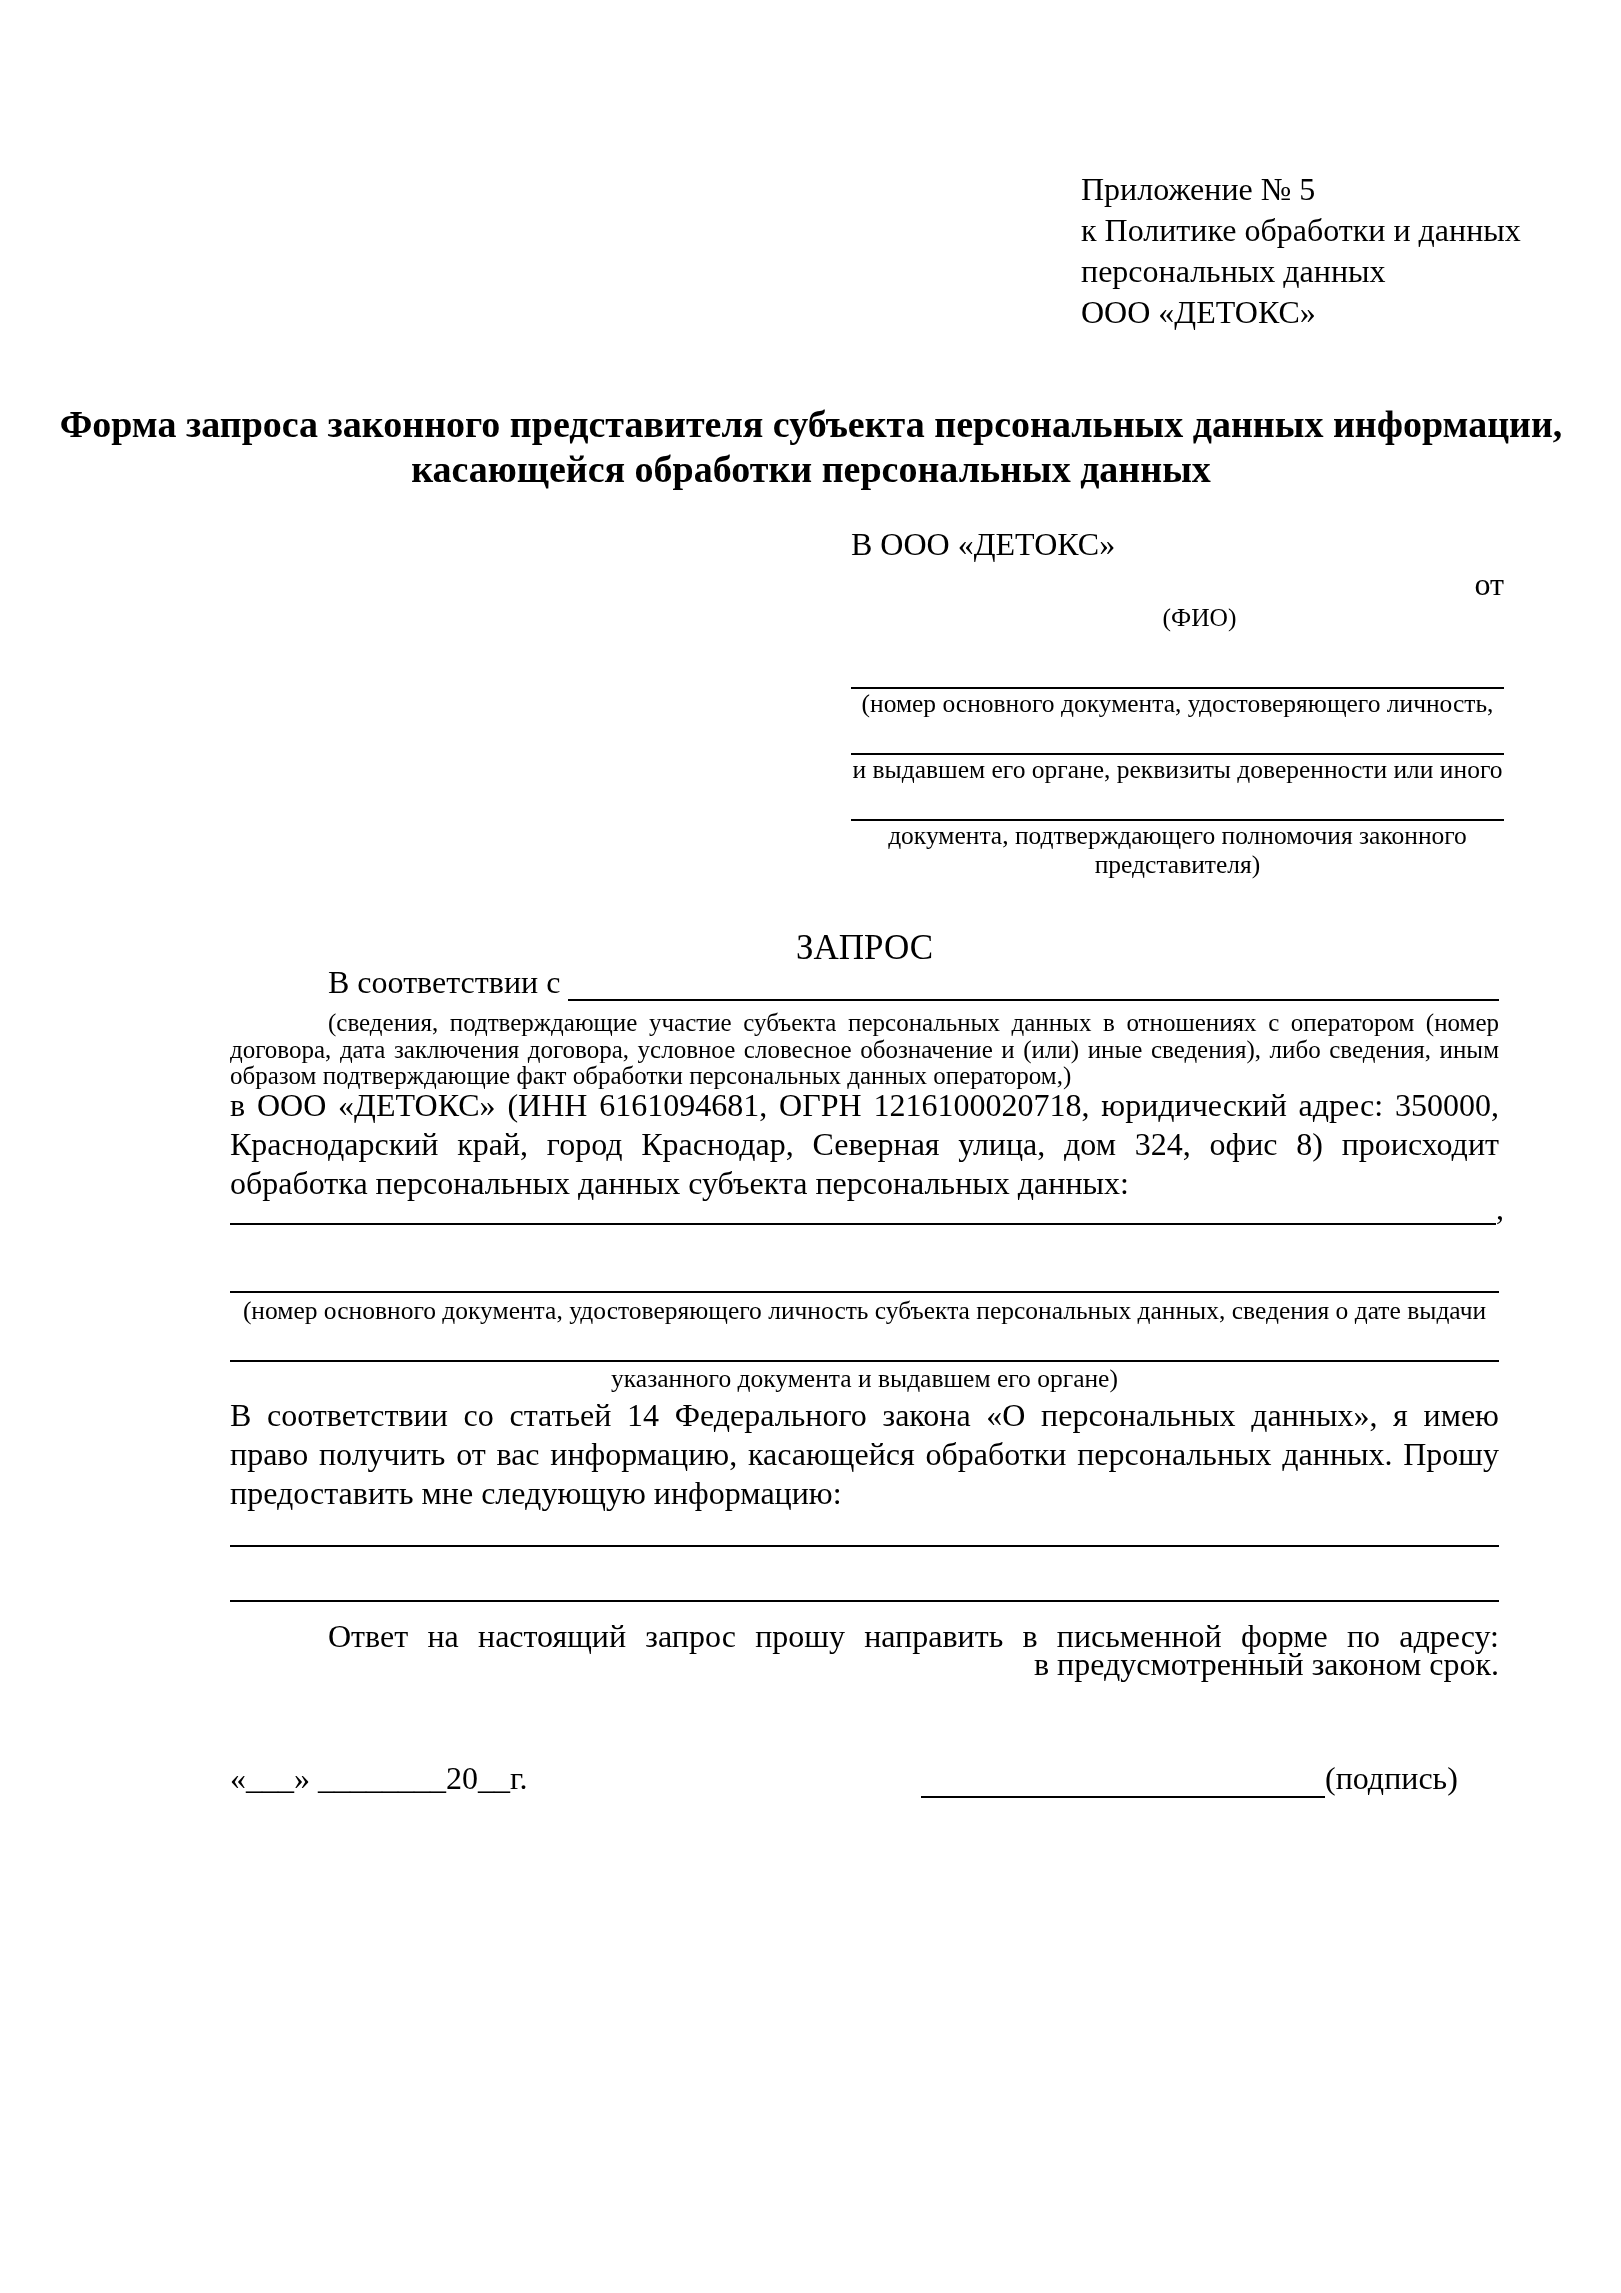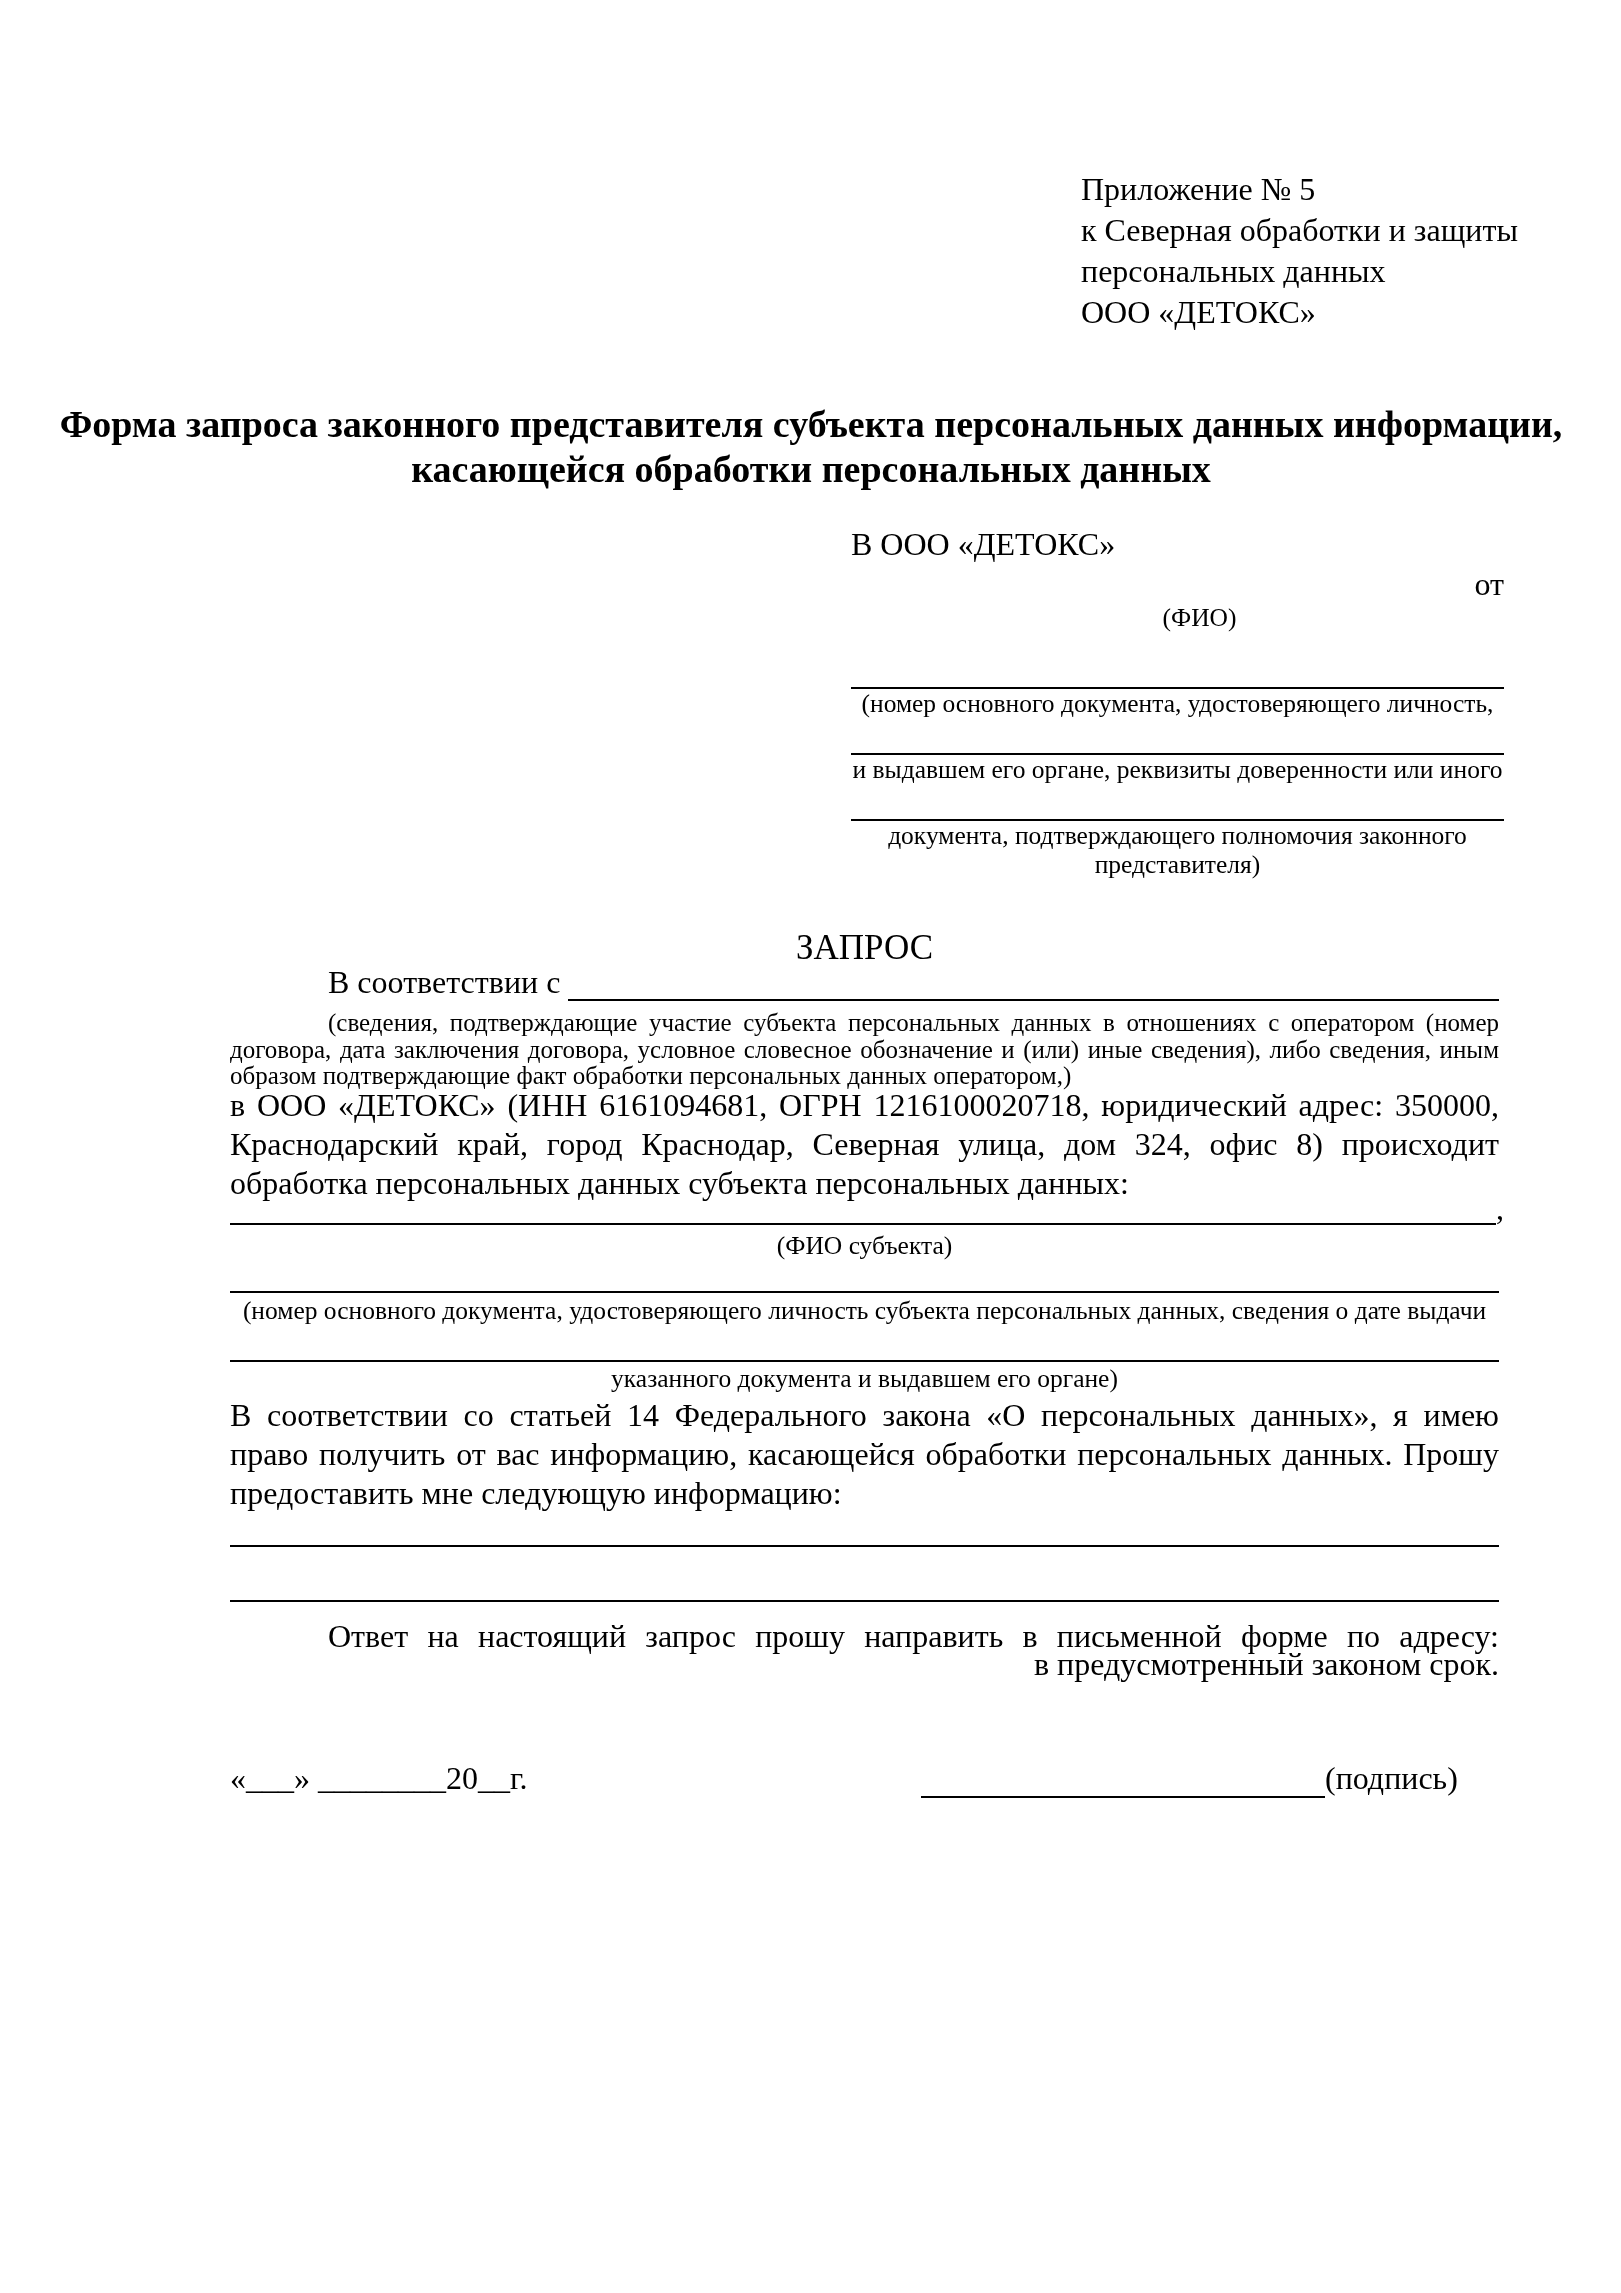--- a/index.html
+++ b/index.html
@@ -68,21 +68,21 @@
   .sig-group{position:absolute;left:691px;top:0;white-space:nowrap;font-size:32px;line-height:39px;}
   .sig-line{display:inline-block;width:404px;height:35px;border-bottom:2.9px solid #000;vertical-align:bottom;}
 </style>
 </head>
 <body>
 
 <div class="page">
 
   <div class="abs appendix">
     <div>Приложение № 5</div>
-    <div>к Северная обработки и защиты</div>
+    <div>к Политике обработки и данных</div>
     <div>персональных данных</div>
     <div>ООО «ДЕТОКС»</div>
   </div>
 
   <div class="abs title center bold">Форма запроса законного представителя субъекта персональных данных информации, касающейся обработки персональных данных</div>
 
   <div class="abs addressee">
     <div class="addr-to">В ООО «ДЕТОКС»</div>
     <div class="addr-from-row">
       <span class="nowrap">от</span>
@@ -112,21 +112,20 @@
   </div>
 
   <div class="abs fineprint justify">(сведения, подтверждающие участие субъекта персональных данных в отношениях с оператором (номер договора, дата заключения договора, условное словесное обозначение и (или) иные сведения), либо сведения, иным образом подтверждающие факт обработки персональных данных оператором,)</div>
 
   <div class="abs operator-para body-text justify">в ООО «ДЕТОКС» (ИНН 6161094681, ОГРН 1216100020718, юридический адрес: 350000, Краснодарский край, город Краснодар, Северная улица, дом 324, офис 8) происходит обработка персональных данных субъекта персональных данных:</div>
 
   <div class="abs comma-row">
     <span class="fill"></span>
     <span class="comma">,</span>
   </div>
-  <div class="abs fio-subject small-text center">(ФИО субъекта)</div>
 
   <div class="abs fw-line-1 rule"></div>
   <div class="abs fw-cap-1 small-text center">(номер основного документа, удостоверяющего личность субъекта персональных данных, сведения о дате выдачи</div>
   <div class="abs fw-line-2 rule"></div>
   <div class="abs fw-cap-2 small-text center">указанного документа и выдавшем его органе)</div>
 
   <div class="abs rights-para body-text justify">В соответствии со статьей 14 Федерального закона «О персональных данных», я имею право получить от вас информацию, касающейся обработки персональных данных. Прошу предоставить мне следующую информацию:</div>
 
   <div class="abs blank-1 rule"></div>
   <div class="abs blank-2 rule"></div>

